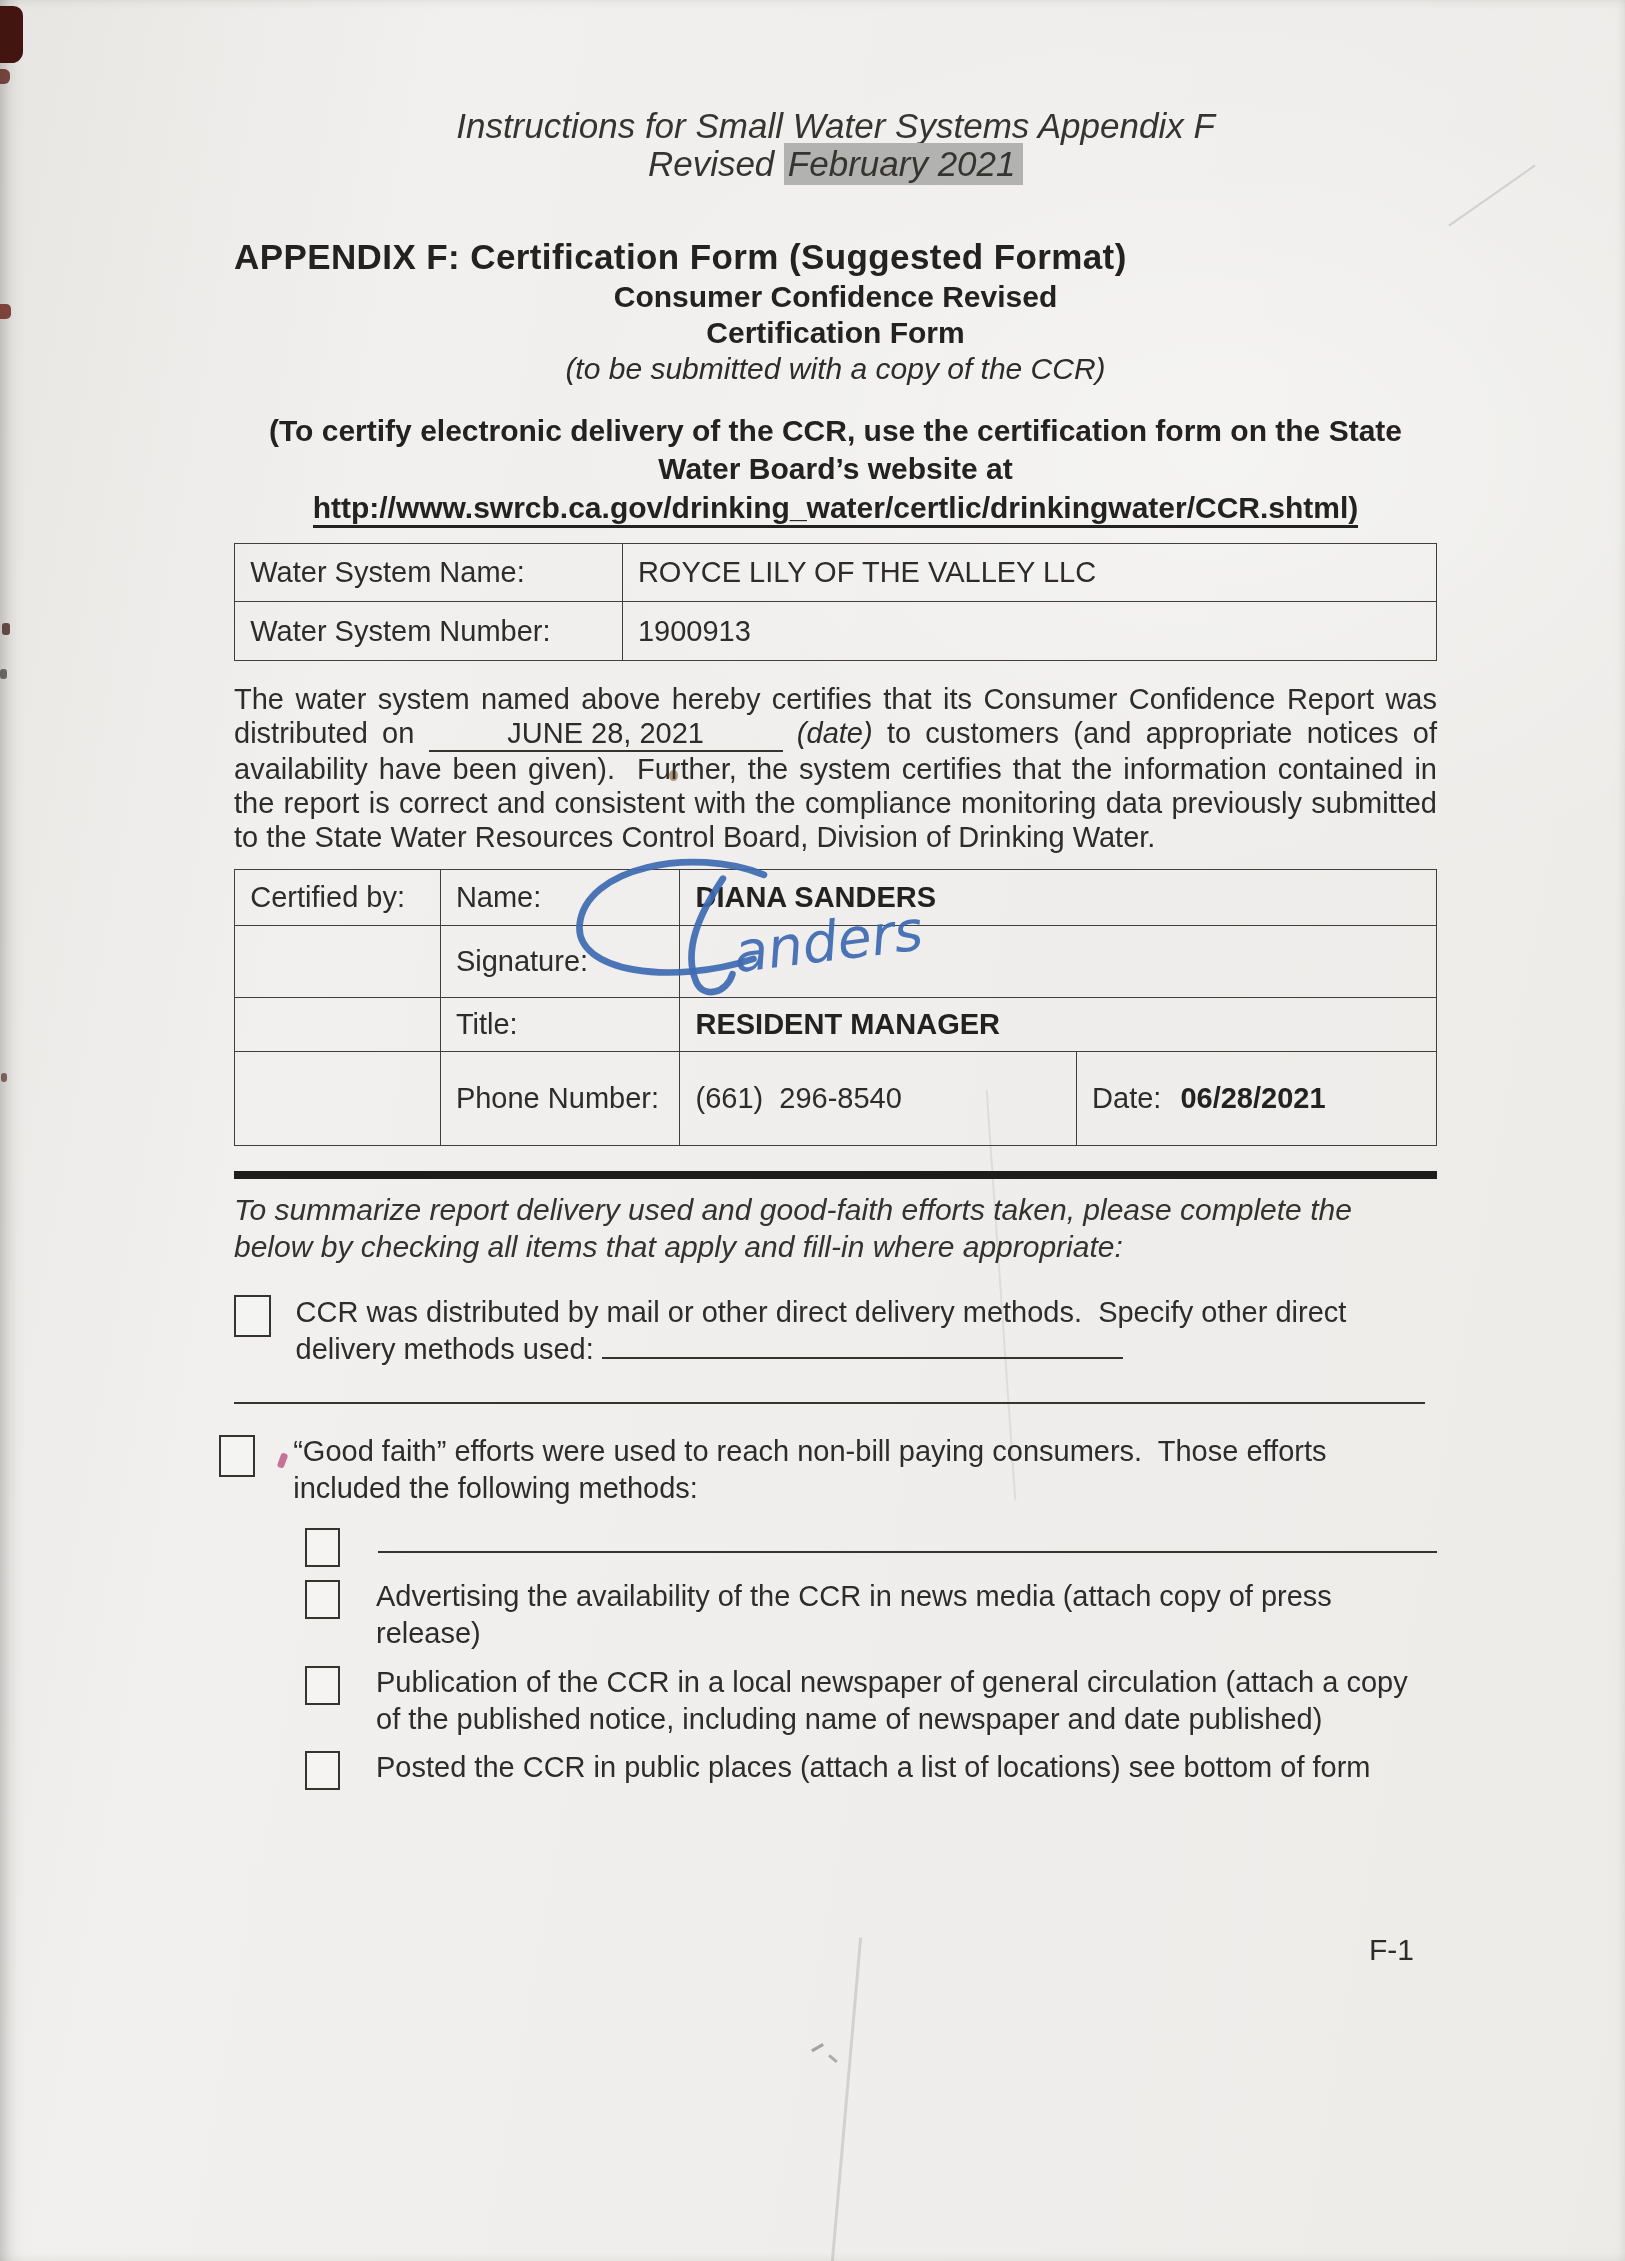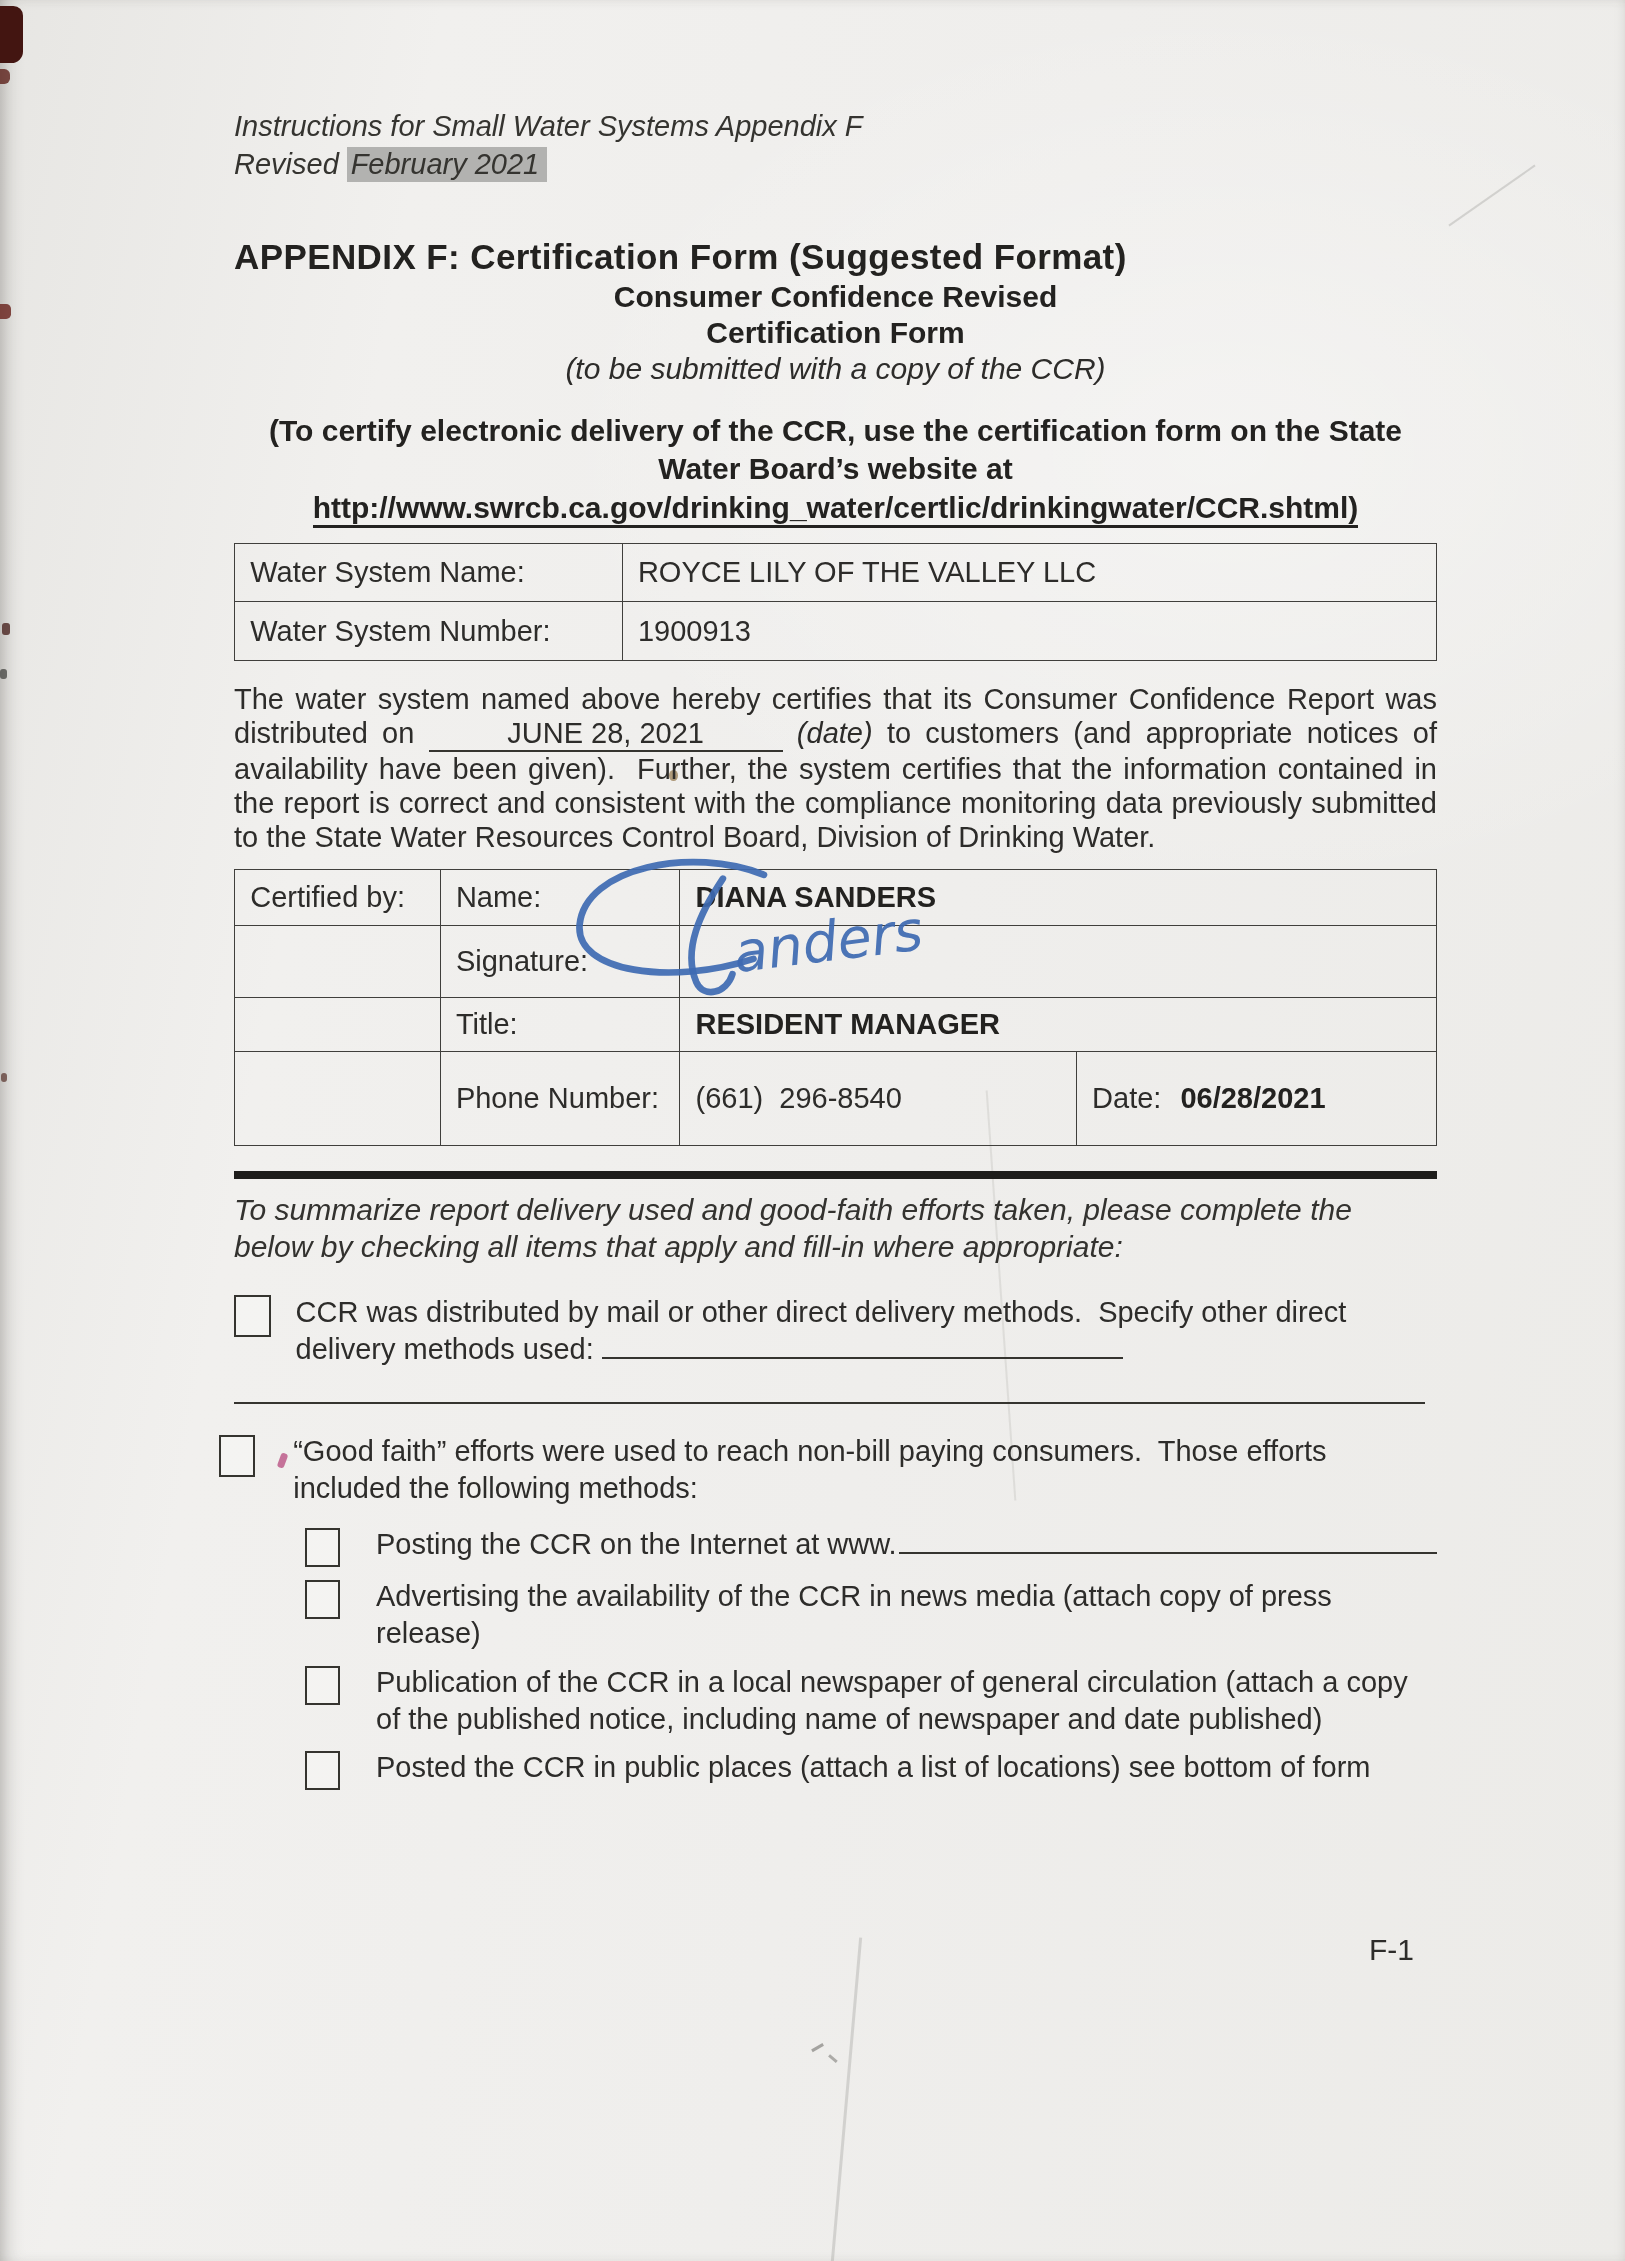--- a/index.html
+++ b/index.html
@@ -9,21 +9,21 @@
     margin:0 auto;
     background:
       radial-gradient(1147px 765px at 75% 20%, rgba(255,255,255,.35), rgba(255,255,255,0) 60%),
       linear-gradient(100deg,#e7e6e3 0%, #f1f0ee 22%, #efeeec 55%, #ecebe8 100%);
     font-family:"Liberation Sans","DejaVu Sans",sans-serif;
     color:#2d2c2a;
     overflow:hidden;
     box-shadow:inset 13.4px 0 21px -13.4px rgba(60,55,50,.45), inset -5.7px 0 13.4px -9.6px rgba(120,115,110,.35);
   }
   .content{position:absolute;left:234px;top:0;width:1203px;}
-  .doc-header{margin-top:107px;font-style:italic;font-size:29px;line-height:38px;color:#353430;}
+  .doc-header{margin-top:107px;font-style:italic;font-size:35px;line-height:38px;color:#353430;text-align:center;}
   .hl{background:#b2b2b0;padding:1px 7.6px 1.9px 3.8px;}
   .doc-title{margin:52px 0 0 0;font-size:35px;line-height:44px;font-weight:700;color:#232220;letter-spacing:0.4px;}
   .center{text-align:center;}
   .bold{font-weight:700;color:#232220;}
   .it{font-style:italic;}
   .subtitle{font-size:30px;line-height:36px;}
   .notice{margin-top:25px;font-size:30px;line-height:38px;}
   .url-line{font-size:30px;line-height:40px;}
   .url-line span{border-bottom:3.8px solid #232220;padding-bottom:1px;}
   table{border-collapse:collapse;width:1203px;font-size:29px;color:#2d2c2a;}
@@ -193,21 +193,20 @@
     <div class="chk-row gf">
       <span class="checkbox"></span>
       <div class="chk-text">“Good faith” efforts were used to reach non-bill paying consumers.&nbsp; Those efforts included the following methods:</div>
     </div>
 
     <div class="sub-list">
 
       <div class="sub-row">
         <span class="checkbox sm"></span>
         <div class="sub-flex">
-          <span class="txt">Posting the CCR on the Internet at www.</span>
           <span class="grow-blank"></span>
         </div>
       </div>
 
 
       <div class="sub-row">
         <span class="checkbox sm"></span>
         <div class="sub-text">Advertising the availability of the CCR in news media (attach copy of press release)</div>
       </div>
 

